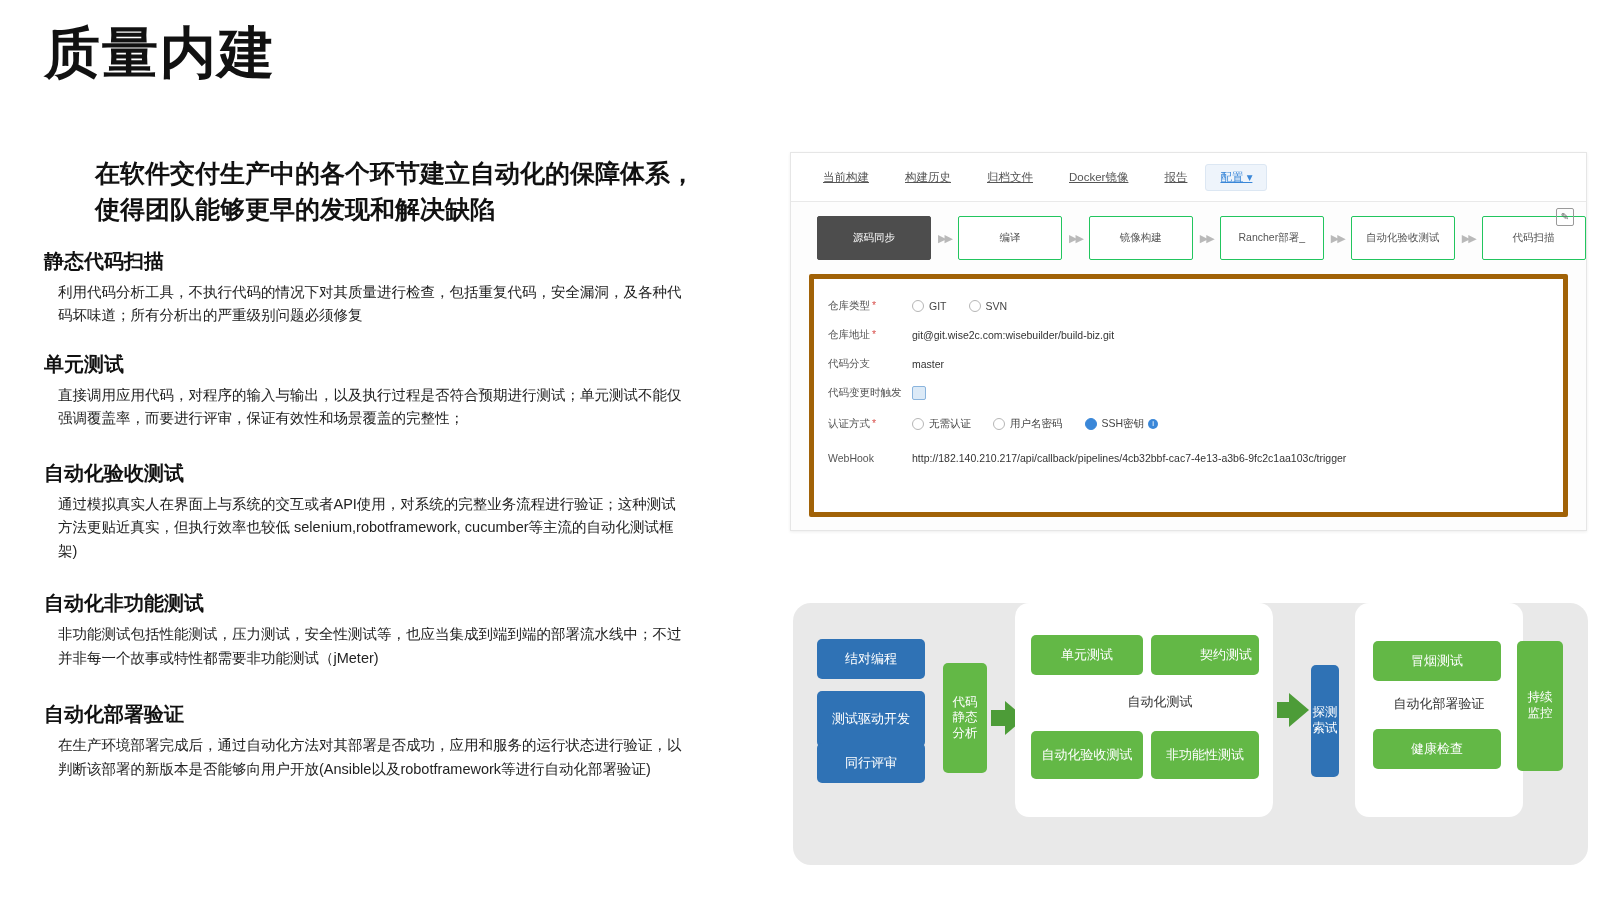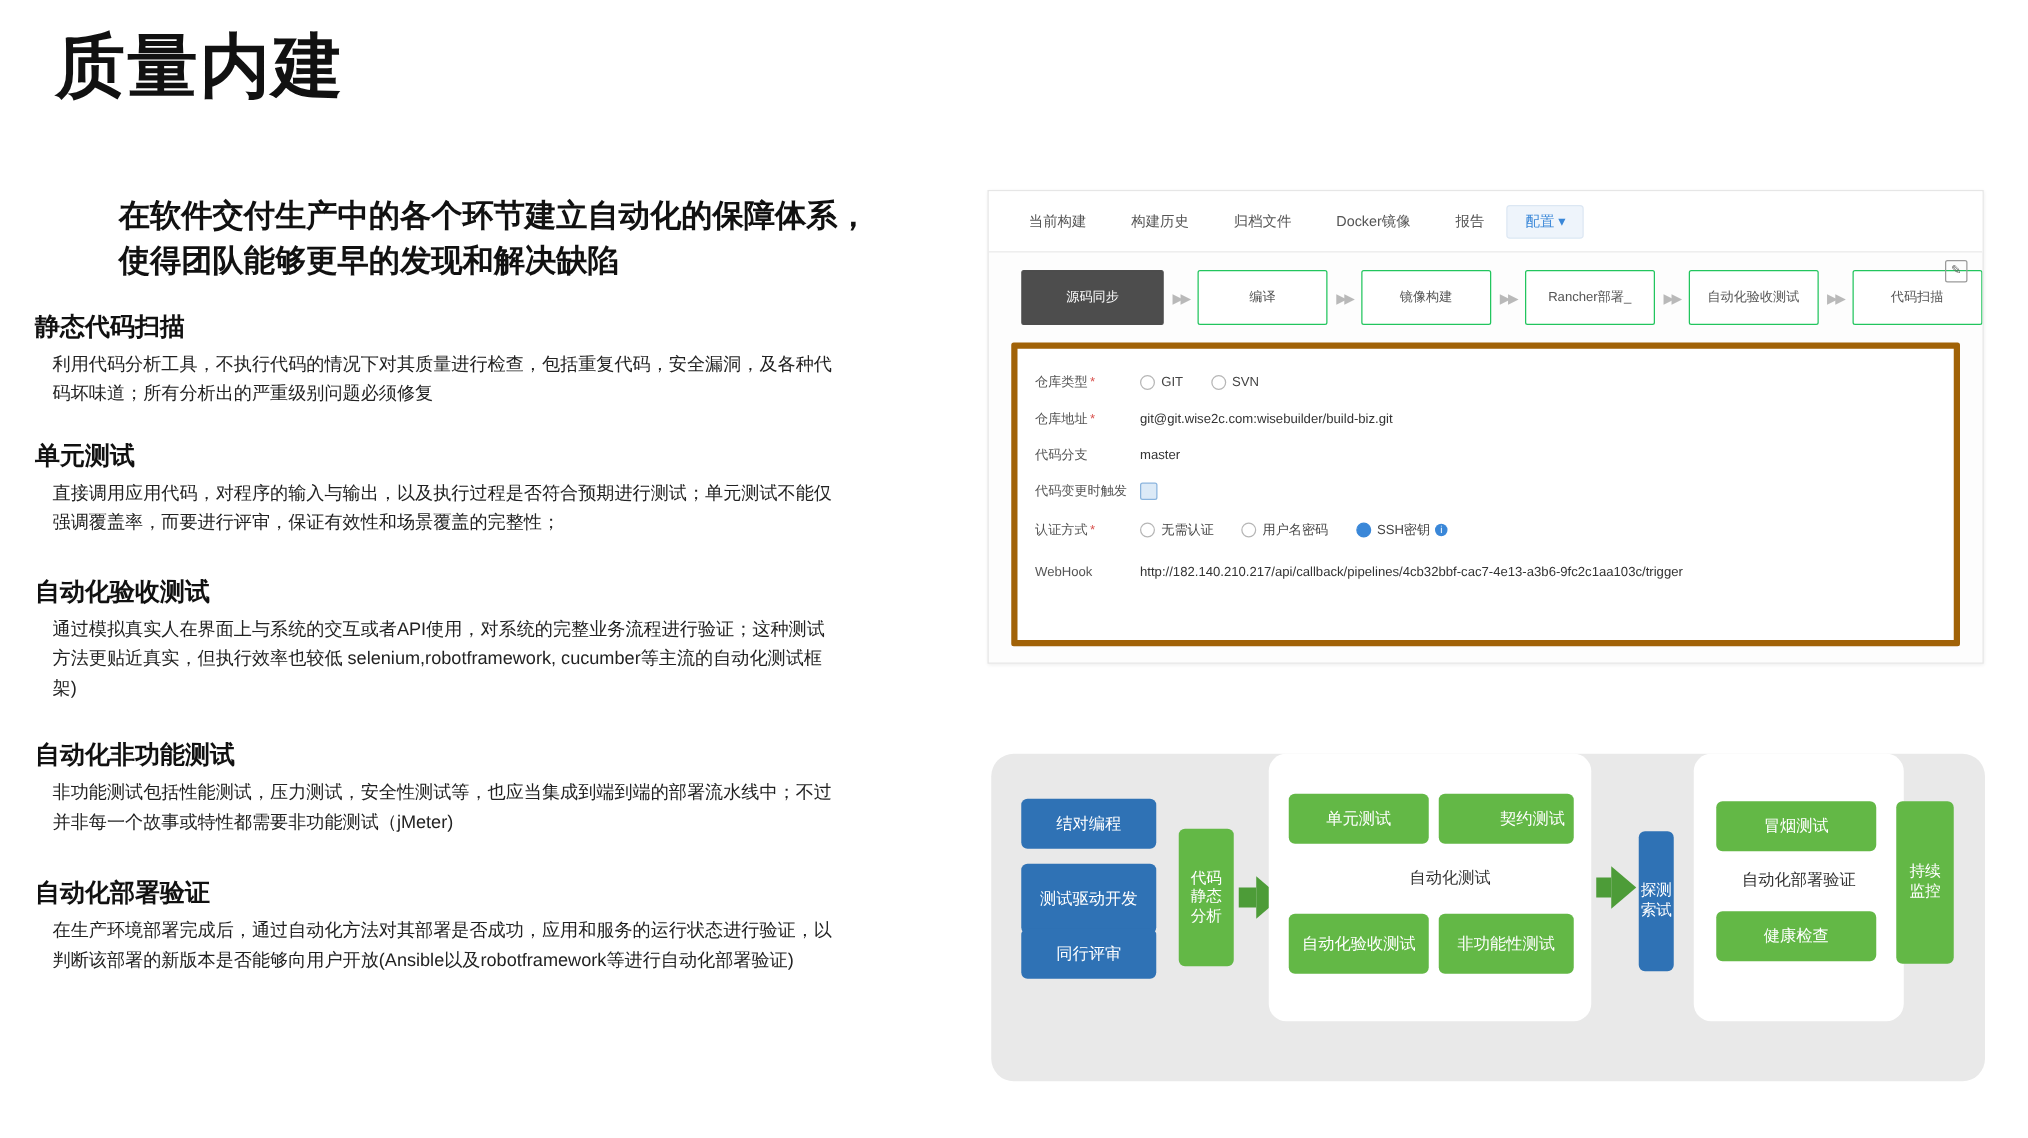--- a/index.html
+++ b/index.html
@@ -35,21 +35,21 @@
     width: 620px;
     font-size: 25px;
     font-weight: 700;
     line-height: 1.45;
     color: #111;
     margin-left: 48px;
   }
 
   .sections {
     position: absolute;
-    left: 28px;
+    left: 44px;
     top: 248px;
     width: 640px;
   }
   .section { margin-bottom: 7px; }
   .section h3 {
     margin: 0 0 6px 0;
     font-size: 20px;
     font-weight: 700;
     color: #111;
   }
@@ -82,20 +82,21 @@
     display: flex;
     align-items: center;
     padding-left: 14px;
     background: #fff;
   }
   .ci-tab {
     font-size: 11.5px;
     color: #555;
     padding: 6px 18px;
     white-space: nowrap;
+    text-decoration: underline;
   }
   .ci-tab.active {
     color: #3a87d8;
     background: #eef4fb;
     border: 1px solid #dce7f3;
     border-radius: 3px;
     padding: 5px 14px;
   }
   .ci-stages {
     display: flex;

